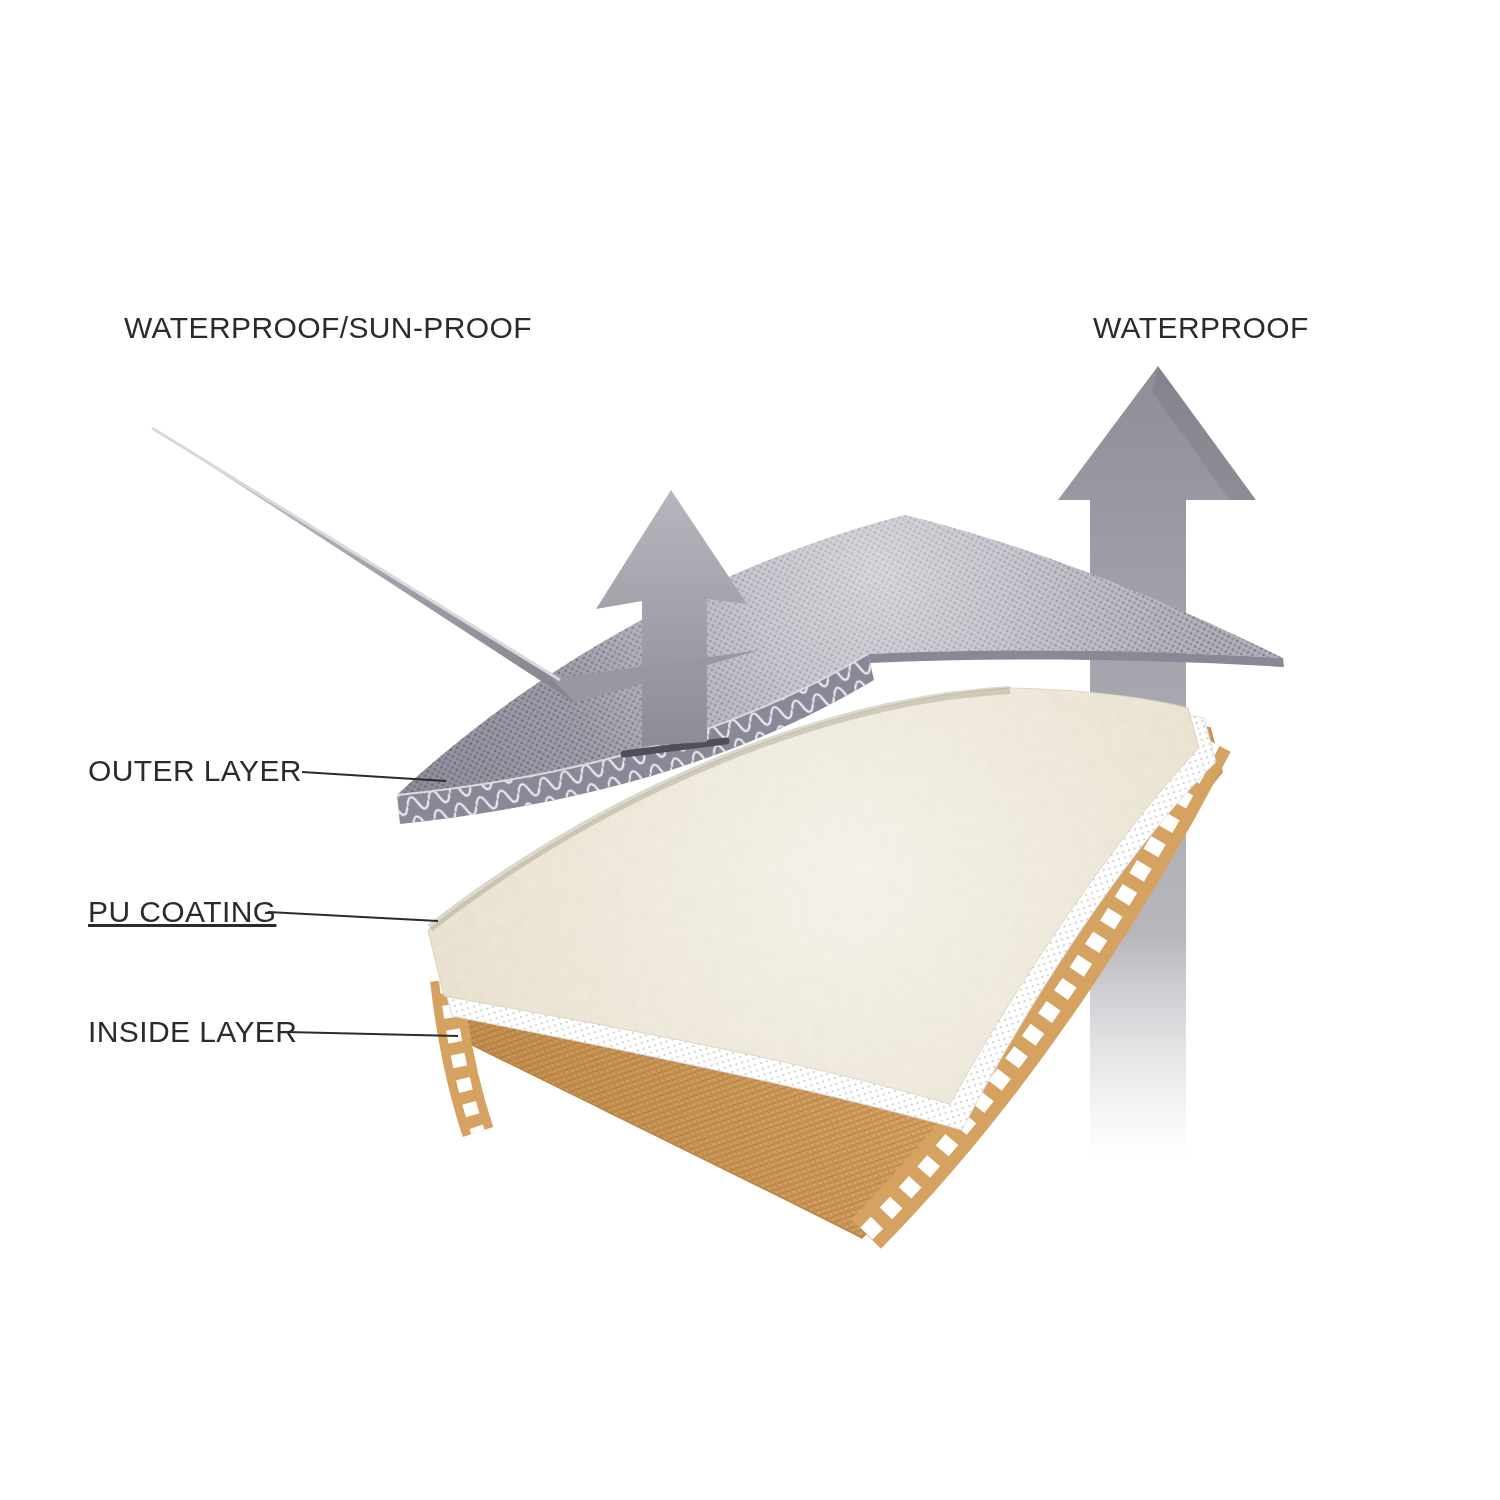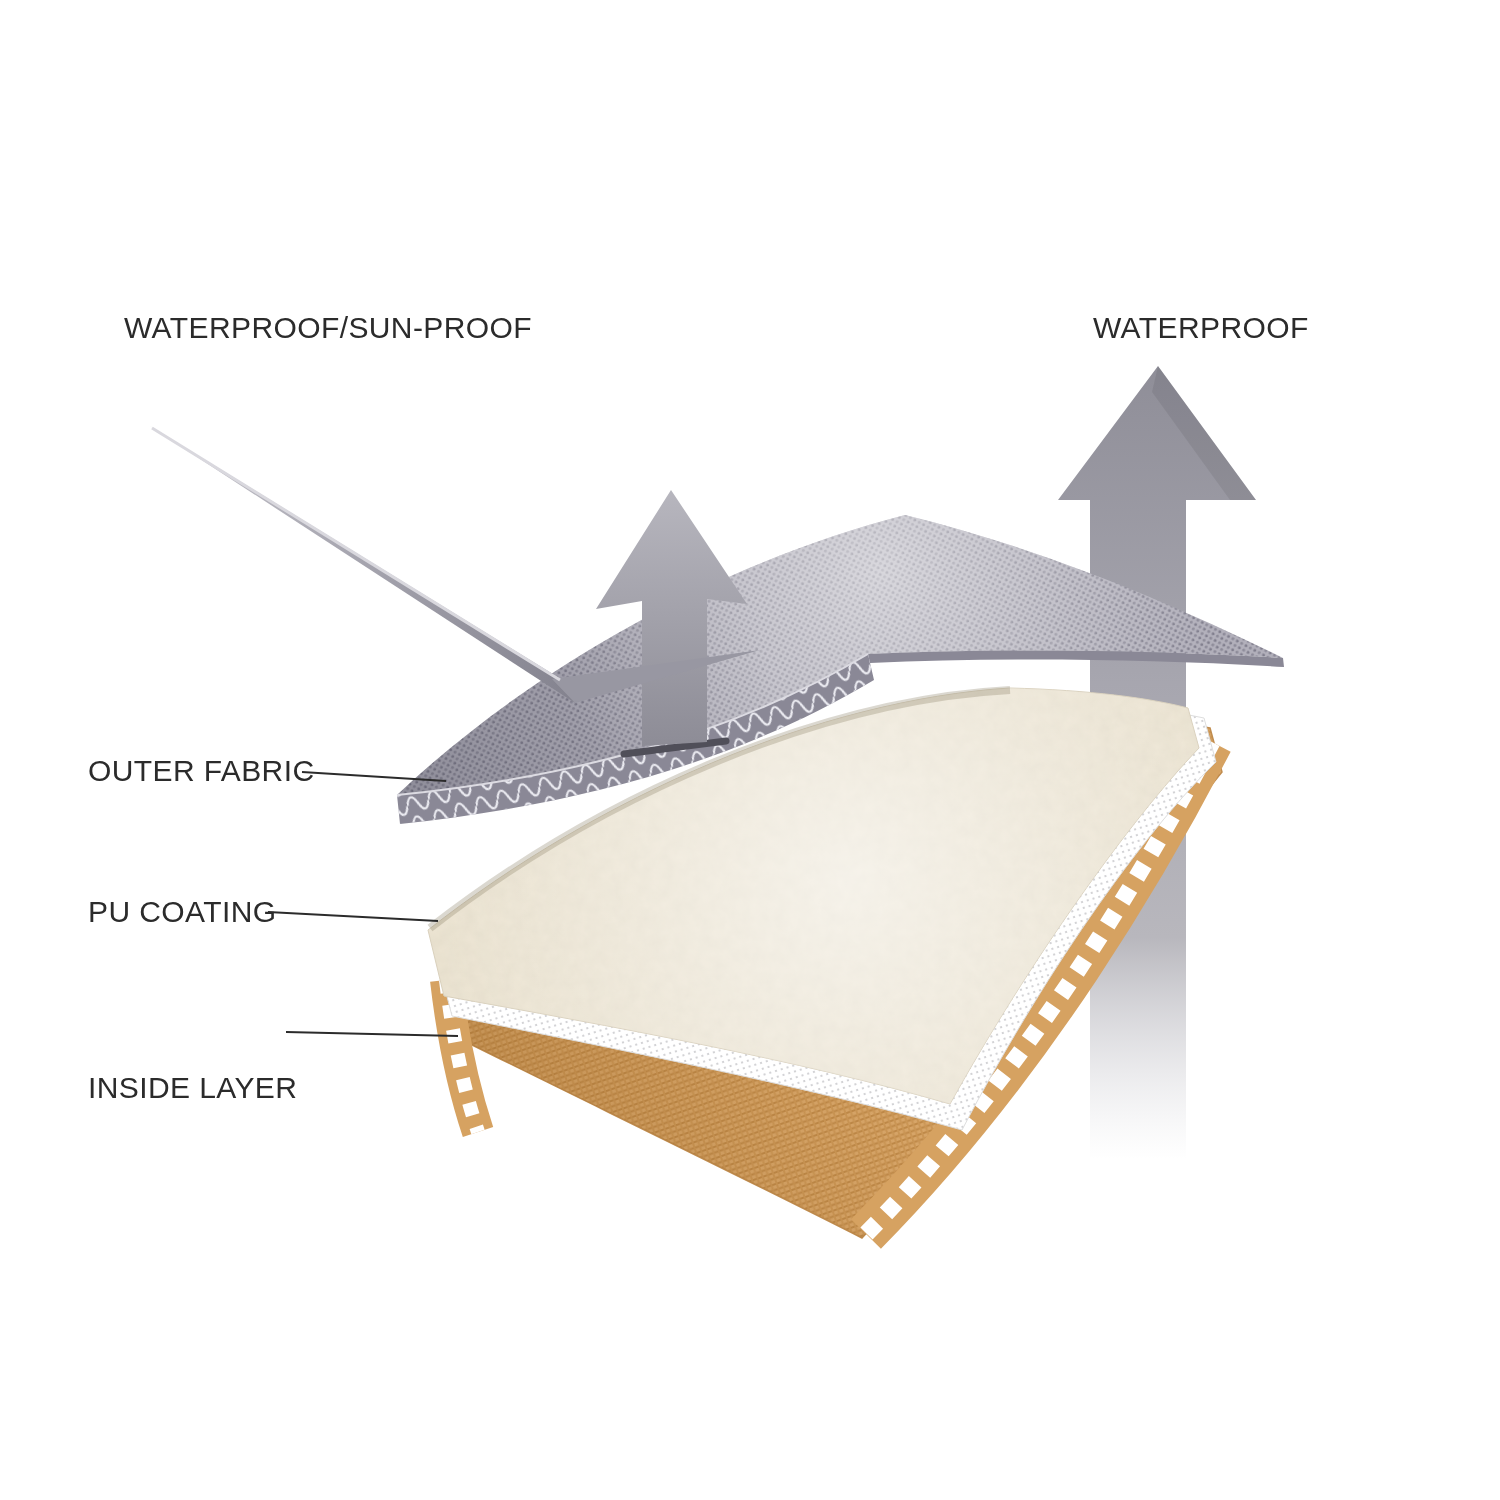--- a/index.html
+++ b/index.html
@@ -134,19 +134,19 @@
 
     <path d="M 302 772 L 446 781" stroke="#2b2b2b" stroke-width="2" fill="none"></path>
     <path d="M 268 912 L 438 921" stroke="#2b2b2b" stroke-width="2" fill="none"></path>
     <path d="M 286 1032 L 458 1036" stroke="#2b2b2b" stroke-width="2" fill="none"></path>
   </svg>
 
   <div class="label" style="left:124px;top:313px;">WATERPROOF/SUN-PROOF</div>
 
   <div class="label" style="left:1093px;top:313px;">WATERPROOF</div>
 
-  <div class="label" style="left:88px;top:756px;">OUTER FABRIC</div>
+  <div class="label" style="left:88px;top:756px;">OUTER LAYER</div>
 
-  <div class="label" style="left:88px;top:897px;">PU COATING</div>
+  <div class="label" style="left:88px;top:897px;text-decoration:underline;">PU COATING</div>
 
-  <div class="label" style="left:88px;top:1073px;">INSIDE LAYER</div>
+  <div class="label" style="left:88px;top:1017px;">INSIDE LAYER</div>
 
 </div>
 
 </body></html>

